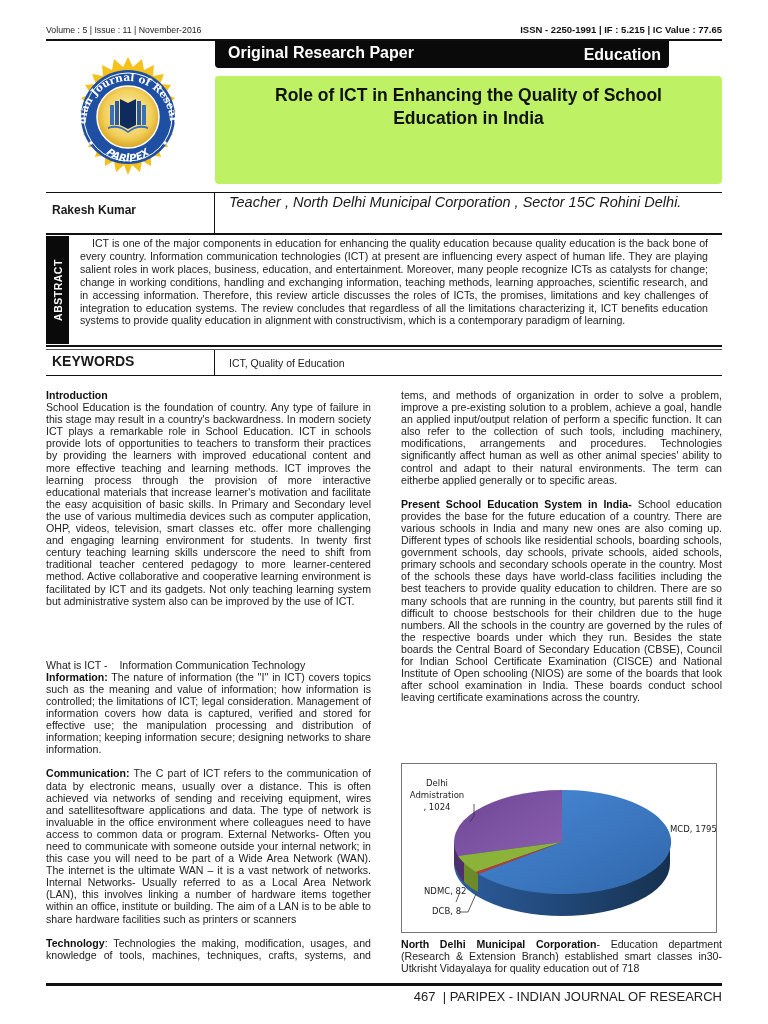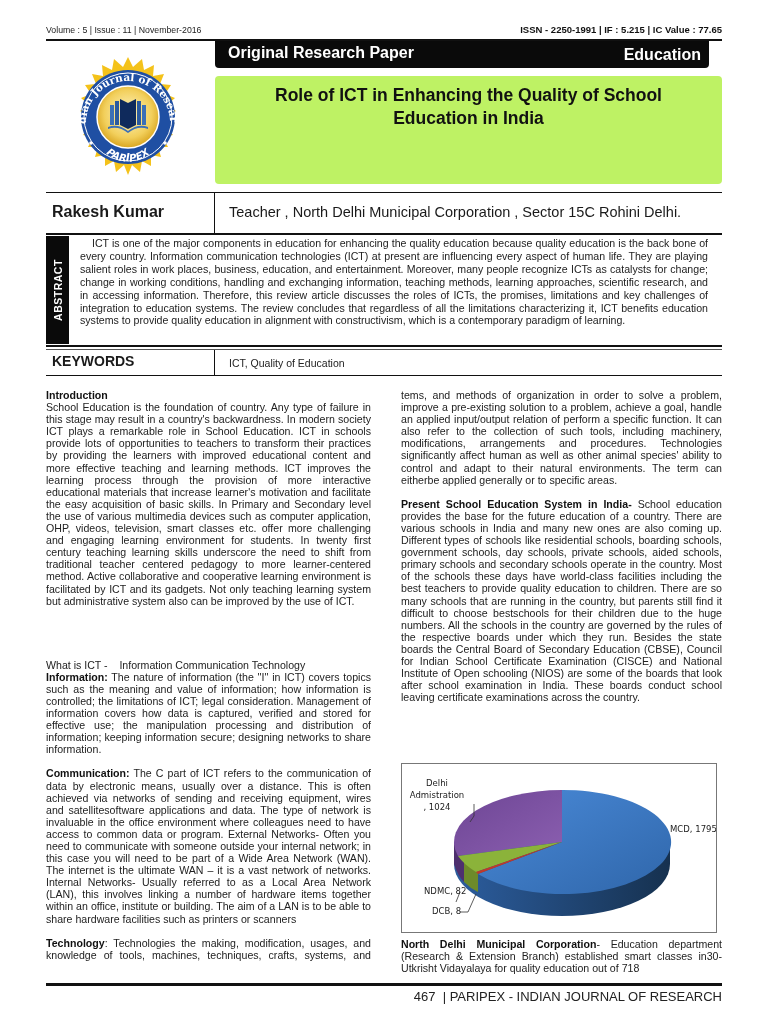--- a/index.html
+++ b/index.html
@@ -1,30 +1,30 @@
 <!DOCTYPE html>
 <html><head>
 <meta charset="utf-8">
 <style>
   html, body { margin: 0; padding: 0; background: #ffffff; }
   body { width: 768px; height: 1024px; position: relative; overflow: hidden; font-family: "DejaVu Sans Condensed", "DejaVu Sans", sans-serif; color: #1a1a1a; }
   .abs { position: absolute; }
   .meta-left { left: 46px; top: 24px; font-size: 9.5px; color: #222; font-family: "Liberation Sans", sans-serif; transform: scaleX(0.92); transform-origin: left; }
   .meta-right { right: 46px; top: 24px; font-size: 9.5px; font-weight: bold; color: #111; font-family: "Liberation Sans", sans-serif; }
   .top-rule { left: 46px; top: 39px; width: 676px; height: 2px; background: #111; }
-  .banner { left: 215px; top: 41px; width: 454px; height: 27px; background: #0a0a0a; border-radius: 0 0 4px 4px; color: #fff; padding-left: 40px; }
+  .banner { left: 215px; top: 41px; width: 454px; height: 27px; background: #0a0a0a; border-radius: 0 0 4px 4px; color: #fff; }
   .banner .left { position: absolute; left: 13px; top: 3px; font-size: 16px; font-weight: bold; font-family: "Liberation Sans", sans-serif; }
   .banner .right { position: absolute; right: 8px; top: 5px; font-size: 16px; font-weight: bold; font-family: "Liberation Sans", sans-serif; }
   .title-box { left: 215px; top: 76px; width: 507px; height: 108px; background: #bef264; border-radius: 4px; }
   .title-box .t { position: absolute; left: 0; right: 0; top: 8px; text-align: center; font-size: 17.5px; font-weight: bold; line-height: 23px; color: #111; font-family: "Liberation Sans", sans-serif; }
   .logo { left: 58px; top: 55px; width: 140px; height: 135px; }
   .author-rule-top { left: 46px; top: 192px; width: 676px; height: 1px; background: #111; }
-  .author-name { left: 52px; top: 203px; font-size: 16px; font-weight: bold; font-family: "Liberation Sans", sans-serif; }
+  .author-name { left: 52px; top: 203px; font-size: 12px; font-weight: bold; font-family: "Liberation Sans", sans-serif; }
   .author-divider { left: 214px; top: 193px; width: 1px; height: 40px; background: #111; }
-  .author-aff { left: 229px; top: 203px; width: 490px; font-size: 14.5px; line-height: 18px; font-family: "Liberation Sans", sans-serif; }
+  .author-aff { left: 229px; top: 193px; width: 490px; font-size: 14.5px; line-height: 18px; font-family: "Liberation Sans", sans-serif; font-style: italic; }
   .author-rule-bot { left: 46px; top: 233px; width: 676px; height: 2px; background: #111; }
   .abstract-tab { left: 46px; top: 236px; width: 23px; height: 108px; background: #0a0a0a; }
   .abstract-tab span { position: absolute; left: 50%; top: 50%; transform: translate(-50%,-50%) rotate(-90deg); color: #fff; font-size: 10.5px; font-weight: bold; letter-spacing: 0.5px; font-family: "Liberation Sans", sans-serif; white-space: nowrap; }
   .abstract-text { left: 80px; top: 237px; width: 628px; font-size: 10.6px; line-height: 12.9px; text-align: justify; color: #222; font-family: "Liberation Sans Narrow", "Liberation Sans", sans-serif; }
   .abs-rule-bot { left: 46px; top: 345px; width: 676px; height: 2px; background: #111; }
   .kw-rule-top { left: 46px; top: 349px; width: 676px; height: 1px; background: #555; }
   .kw-label { left: 52px; top: 353px; font-size: 14px; font-weight: bold; font-family: "Liberation Sans", sans-serif; }
   .kw-divider { left: 214px; top: 350px; width: 1px; height: 26px; background: #111; }
   .kw-value { left: 229px; top: 357px; font-size: 10.5px; font-family: "Liberation Sans", sans-serif; color: #222; }
   .kw-rule-bot { left: 46px; top: 375px; width: 676px; height: 1px; background: #111; }

